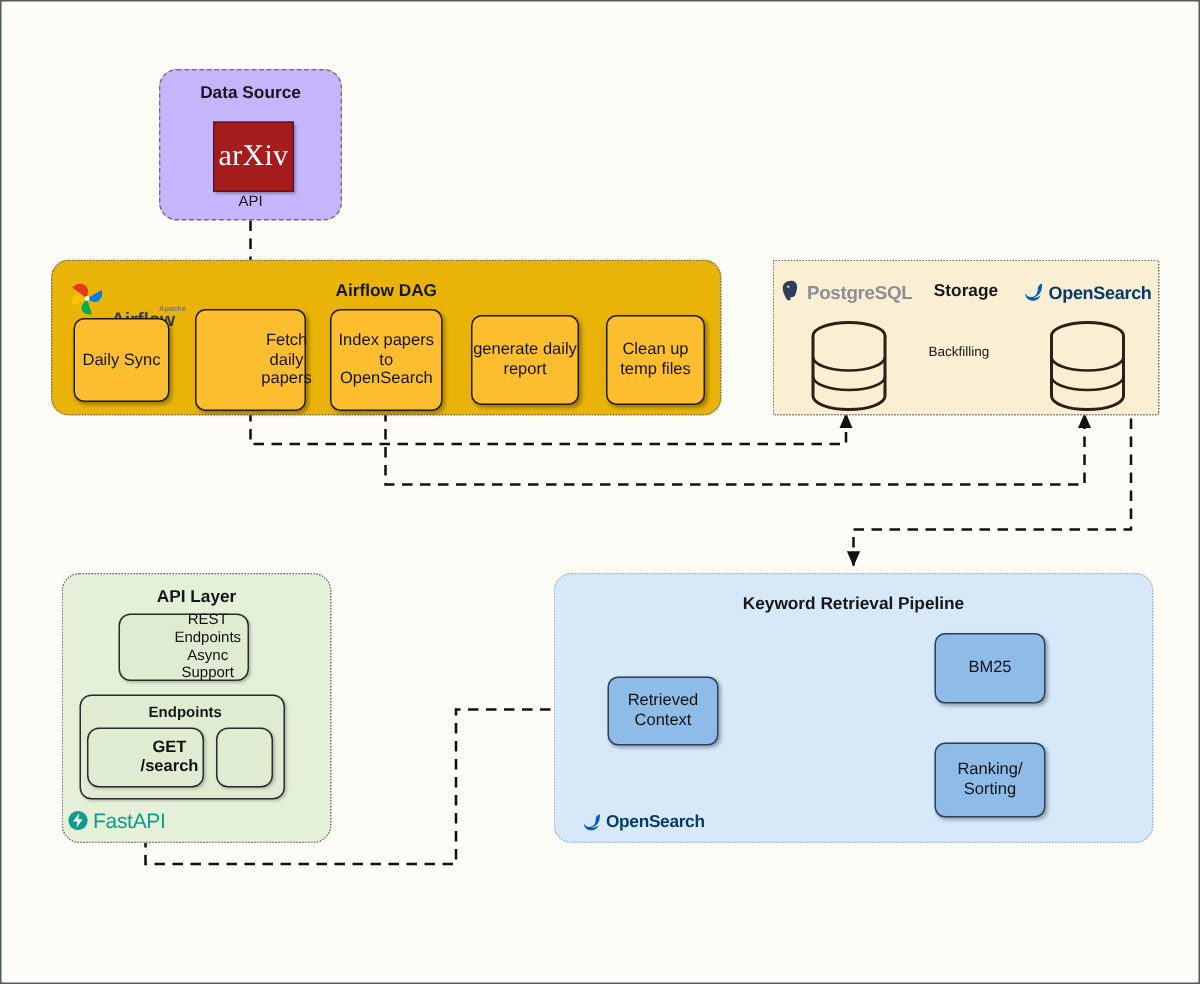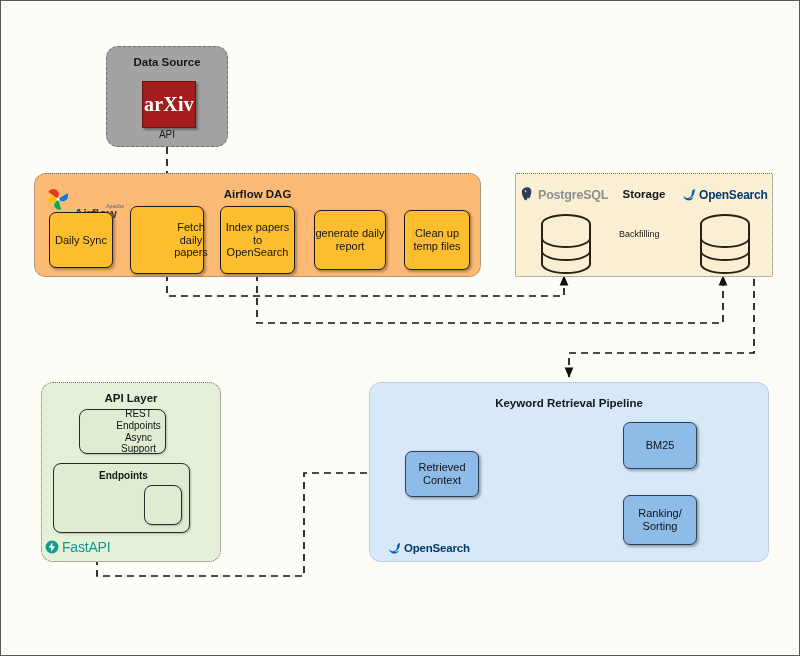--- a/index.html
+++ b/index.html
@@ -16,43 +16,43 @@
 
   .grp{position:absolute;box-sizing:border-box;border:1.4px dotted #6f6f6f;}
   .grp-title{
     position:absolute;left:0;right:0;text-align:center;
     font-weight:bold;font-size:11.5px;color:#15181a;
   }
 
   
   #grp-datasource{
     left:105px;top:45px;width:122px;height:101px;
-    background:#a3a3a3;border-radius:12px;
+    background:#c4b5fd;border-radius:12px;
     border:1.4px dashed #6f6f6f;
   }
   #grp-datasource .grp-title{top:9px;}
 
   .arxiv-logo{
     position:absolute;left:141px;top:80px;width:52px;height:45px;
     background:#a41c1c;
     border:1px solid #6b1111;
     box-shadow:1.5px 1.5px 2px rgba(0,0,0,.35);
     display:flex;align-items:center;justify-content:center;
     color:#ffffff;font-family:"Liberation Serif","DejaVu Serif",serif;
-    font-weight:bold;font-size:20px;letter-spacing:.2px;
+    font-weight:normal;font-size:20px;letter-spacing:.2px;
   }
   #api-label{
     position:absolute;left:105px;top:128px;width:122px;
     text-align:center;font-size:10px;color:#1b1b1b;
   }
 
   
   #grp-airflow{
     left:33px;top:172px;width:447px;height:104px;
-    background:#fdba74;border-radius:12px;
+    background:#eab308;border-radius:12px;
   }
   #grp-airflow .grp-title{top:14px;}
 
   
   #grp-storage{
     left:514px;top:172px;width:258px;height:104px;
     background:#fbefd3;border-radius:2px;
   }
   #grp-storage .grp-title{top:14px;}
 
@@ -255,20 +255,24 @@
   <div class="node node-green" style="left:78px;top:408px;width:87px;height:45px;
        flex-direction:column;">
     <span>REST Endpoints</span>
     <span>Async Support</span>
   </div>
 
   <div class="node-green-plain" style="position:absolute;left:52px;top:462px;width:135px;height:68px;">
     <div class="subgrp-label">Endpoints</div>
   </div>
 
+  <div class="node node-green" style="left:57px;top:484px;width:78px;height:40px;
+       font-weight:bold;font-size:11px;">
+    <span>GET /search</span>
+  </div>
   <div class="node node-green" style="left:143px;top:484px;width:38px;height:40px;">
     <span></span>
   </div>
 
   <div class="logo" id="logo-fastapi">
     <svg width="14" height="14" viewBox="0 0 24 24">
       <circle cx="12" cy="12" r="11" fill="#0f9b8e"></circle>
       <path d="M13.2 3.6 L6.4 13.2 L11.2 13.2 L10.3 20.4 L17.3 10.6 L12.4 10.6 Z" fill="#ffffff"></path>
     </svg>
     <span class="logo-text" style="margin-left:3px;">FastAPI</span>

